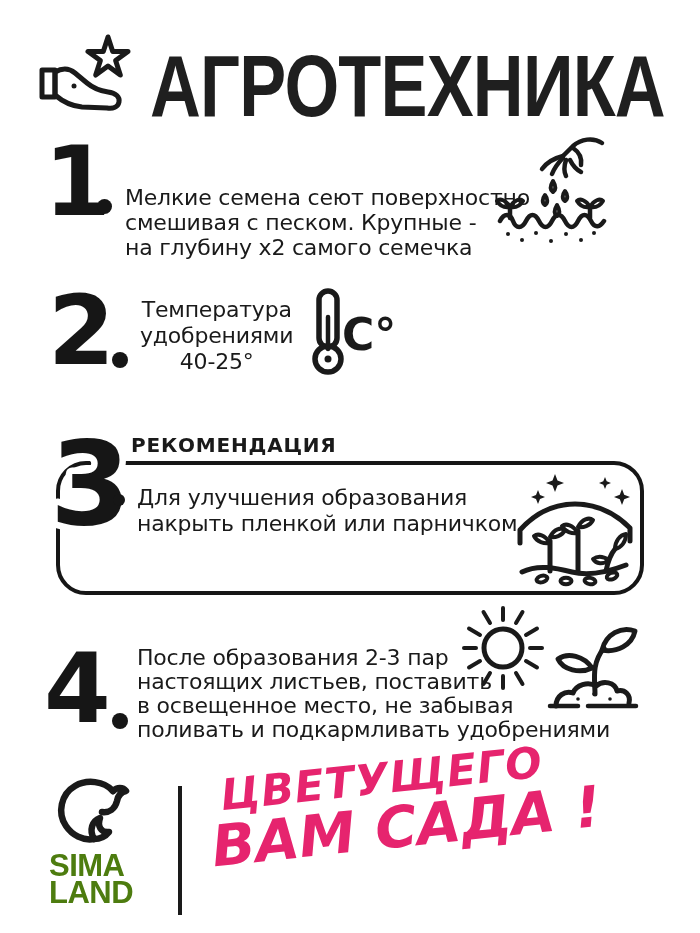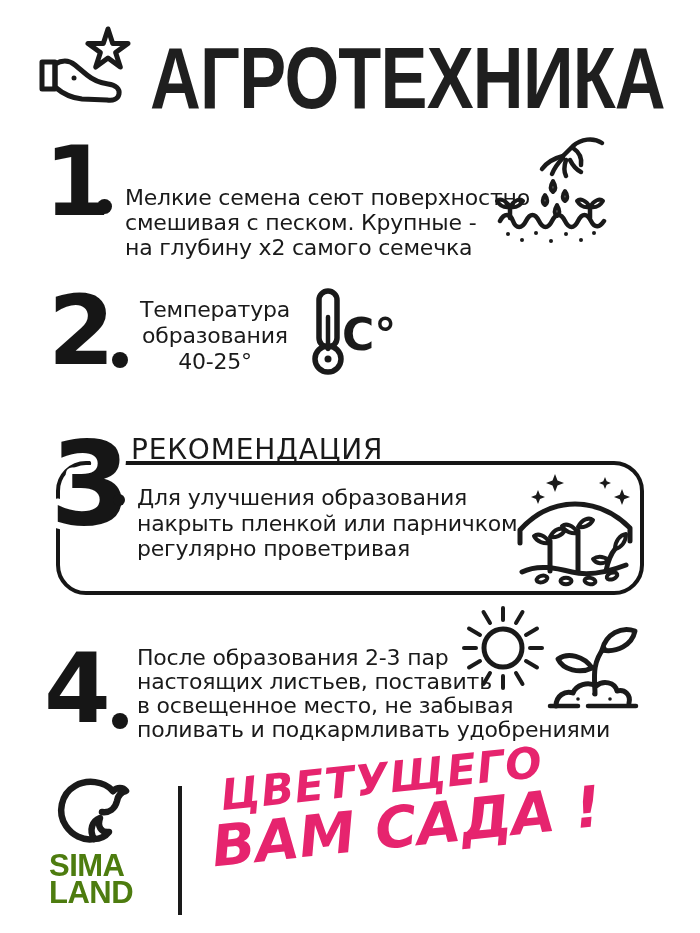--- a/index.html
+++ b/index.html
@@ -27,21 +27,21 @@
     font-size:96px;line-height:74px;
     letter-spacing:-3px;white-space:nowrap;
   }
   .numdot{background:#161616;border-radius:50%;}
 
   
   .steptext{font-size:22px;line-height:25px;letter-spacing:-0.2px;}
   .steptext .line{white-space:nowrap;}
 
   
-  .recheading{font-size:28px;letter-spacing:0.8px;white-space:nowrap;}
+  .recheading{font-size:20px;letter-spacing:0.8px;white-space:nowrap;font-weight:bold;}
   .recbox{
     left:56px;top:461px;width:580px;height:126px;
     border:4px solid #161616;border-radius:30px;
     background:transparent;
   }
   .num3text{
     font-family:"DejaVu Sans",sans-serif;
     font-weight:bold;fill:#161616;
     stroke:#ffffff;stroke-width:13px;
     paint-order:stroke;stroke-linejoin:round;
@@ -61,21 +61,21 @@
     white-space:nowrap;
   }
   .slogan .l1{font-size:43px;letter-spacing:1px;margin-left:14px;}
   .slogan .l2{font-size:57px;letter-spacing:0;margin-top:-8px;}
 
   .ink-stroke{fill:none;stroke:#1a1a1a;stroke-linecap:round;stroke-linejoin:round;}
 </style>
 </head>
 <body>
 
-<div class="abs" style="left:0;top:0;width:700px;height:130px;">
+<div class="abs" style="left:0;top:8px;width:700px;height:130px;">
   <svg class="abs" style="left:38px;top:26px;" width="104" height="96" viewBox="0 0 104 96">
     <polygon class="ink-stroke" stroke-width="5" points="70,3 74.7,17.5 90,17.5 77.6,26.5 82.3,41 70,32 57.7,41 62.4,26.5 50,17.5 65.3,17.5"></polygon>
     <rect class="ink-stroke" stroke-width="5" x="4" y="36" width="13" height="27"></rect>
     <path class="ink-stroke" stroke-width="5" d="M17,38 C24,34 31,34 37,39 L49,49 C55,54 63,57 70,58 C78,59 82,63 81,68 C80,73 75,75 69,74 L44,73 C33,72 24,67 17,61 Z"></path>
     <circle cx="36" cy="52" r="2.5" fill="#1a1a1a"></circle>
   </svg>
   <div class="abs title">АГРОТЕХНИКА</div>
 </div>
 
 <div>
@@ -116,21 +116,21 @@
       <circle cx="98" cy="99" r="2"></circle>
     </g>
   </svg>
 </div>
 
 <div>
   <div class="abs num" style="left:48px;top:294px;">2</div>
   <span class="abs numdot" style="left:112px;top:352px;width:16px;height:16px;"></span>
   <div class="abs steptext" style="left:140px;top:297px;line-height:26px;text-align:center;">
     <div class="line">Температура</div>
-    <div class="line">образования</div>
+    <div class="line">удобрениями</div>
     <div class="line">40-25°</div>
   </div>
   <svg class="abs" style="left:288px;top:287px;" width="100" height="92" viewBox="0 0 100 92">
     <rect class="ink-stroke" stroke-width="5.5" x="31" y="4" width="18" height="56" rx="9"></rect>
     <circle class="ink-stroke" stroke-width="5.5" cx="40" cy="72" r="13" fill="#ffffff"></circle>
     <line class="ink-stroke" stroke-width="4.5" x1="40" y1="30" x2="40" y2="62"></line>
     <circle cx="40" cy="72" r="3.5" fill="#1a1a1a"></circle>
     <text x="54" y="63" font-size="44" font-weight="bold" fill="#1a1a1a">C°</text>
   </svg>
 </div>
@@ -138,21 +138,20 @@
 <div>
   <div class="abs recheading" style="left:131px;top:433px;">РЕКОМЕНДАЦИЯ</div>
   <div class="abs recbox"></div>
   <svg class="abs" style="left:36px;top:424px;" width="110" height="130" viewBox="0 0 110 130">
     <text class="num3text" x="14" y="100">3</text>
   </svg>
   <span class="abs numdot" style="left:113px;top:494px;width:12px;height:12px;"></span>
   <div class="abs steptext" style="left:137px;top:485px;line-height:25.5px;">
     <div class="line">Для улучшения образования</div>
     <div class="line">накрыть пленкой или парничком,</div>
-    <div class="line">регулярно проветривая</div>
   </div>
   <svg class="abs" style="left:512px;top:473px;" width="126" height="112" viewBox="0 0 126 112">
     <g class="ink-stroke" stroke-width="5">
       <path d="M8,70 L8,57 C26,37 44,31 63,31 C82,31 100,37 118,55 L118,68"></path>
       <path d="M38,98 L38,68"></path>
       <path stroke-width="4" d="M38,70 C33,62 26,60 22,63 C25,69 32,71 38,70 Z"></path>
       <path stroke-width="4" d="M38,64 C42,56 49,54 53,57 C50,63 43,65 38,64 Z"></path>
       <path d="M66,98 L66,58"></path>
       <path stroke-width="4" d="M66,60 C61,52 54,50 50,53 C53,59 60,61 66,60 Z"></path>
       <path stroke-width="4" d="M66,54 C70,46 77,44 81,47 C78,53 71,55 66,54 Z"></path>

